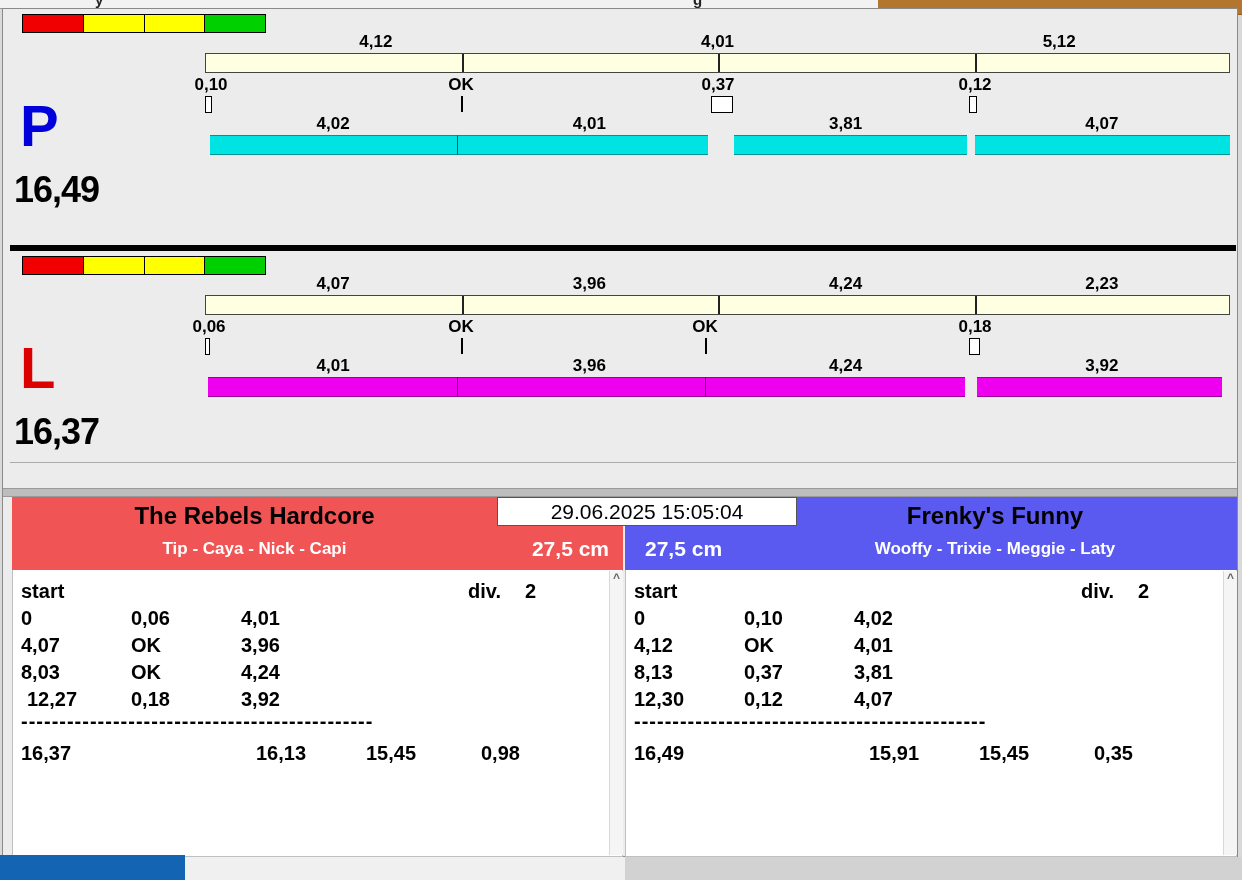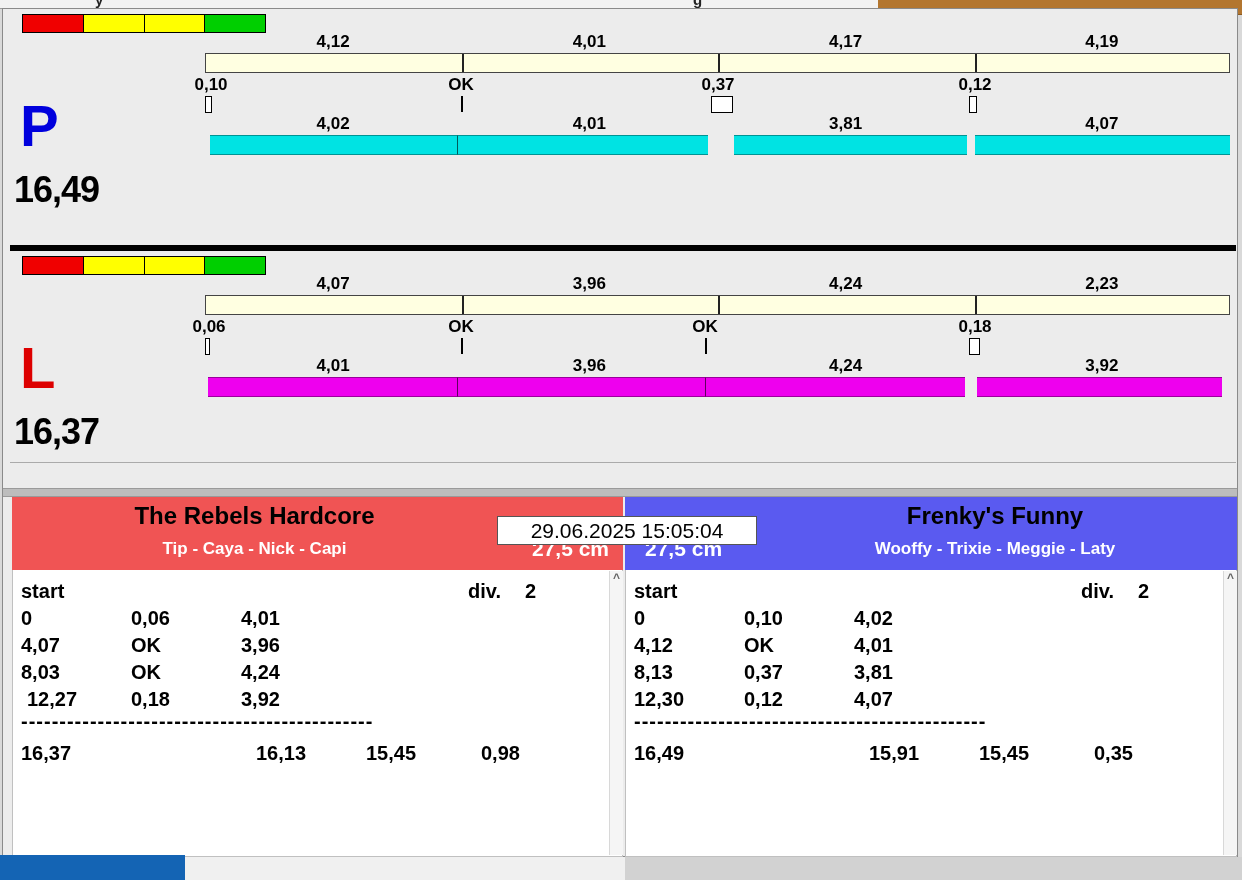--- a/index.html
+++ b/index.html
@@ -81,22 +81,22 @@
   .th-left .team-title{width:485px;}
   .th-right .team-title{margin-left:130px;width:480px;}
   .team-sub{position:relative;height:37px;}
   .dogs{display:block;text-align:center;color:#fff;font-weight:bold;font-size:17px;padding-top:6px;white-space:nowrap;}
   .th-left .dogs{width:485px;}
   .th-right .dogs{margin-left:130px;width:480px;}
   .height{position:absolute;color:#fff;font-weight:bold;font-size:21px;top:4px;white-space:nowrap;}
   .th-left .height{right:14px;}
   .th-right .height{left:20px;}
 
-  .timestamp-box{left:497px;top:497px;width:260px;height:29px;background:#fff;border:1px solid #555;
-    display:flex;align-items:center;justify-content:center;font-size:21px;color:#000;z-index:5;white-space:nowrap;margin-top:19px;}
+  .timestamp-box{left:497px;top:497px;width:300px;height:29px;background:#fff;border:1px solid #555;
+    display:flex;align-items:center;justify-content:center;font-size:21px;color:#000;z-index:5;white-space:nowrap;}
 
   
   .ttable{position:absolute;top:73px;left:0;right:0;bottom:0;background:#fff;border:1px solid #c0c0c0;border-top:none;}
   .trow{position:absolute;left:0;width:100%;height:26px;}
   .tc{position:absolute;font-size:20px;font-weight:bold;color:#000;white-space:pre;}
   .dashrow .tc{letter-spacing:1px;}
   .scrollcol{position:absolute;top:1px;bottom:1px;width:14px;background:#f5f5f5;border-left:1px solid #d8d8d8;text-align:center;}
   .scrollcol-left{left:596px;}
   .scrollcol-right{left:597px;}
   .scrollup{font-size:12px;color:#666;font-weight:bold;line-height:10px;display:block;margin-top:2px;}
@@ -120,22 +120,21 @@
 <div class="lane lane-p">
   <div class="traffic">
     <span class="tl tl-red"></span>
     <span class="tl tl-yellow"></span>
     <span class="tl tl-yellow"></span>
     <span class="tl tl-green"></span>
   </div>
   <div class="vals vals-top">
     <span>4,12</span>
     <span>4,01</span>
-    <span>4,17</span>
-    <span>4,19</span>
+    <span>5,12</span>
   </div>
   <div class="refbar">
     <i style="left:256px"></i>
     <i style="left:512px"></i>
     <i style="left:769px"></i>
   </div>
   <div class="markers">
     <span class="mk" style="left:6px">0,10</span>
     <span class="mk" style="left:256px">OK</span>
     <span class="mk" style="left:513px">0,37</span>

